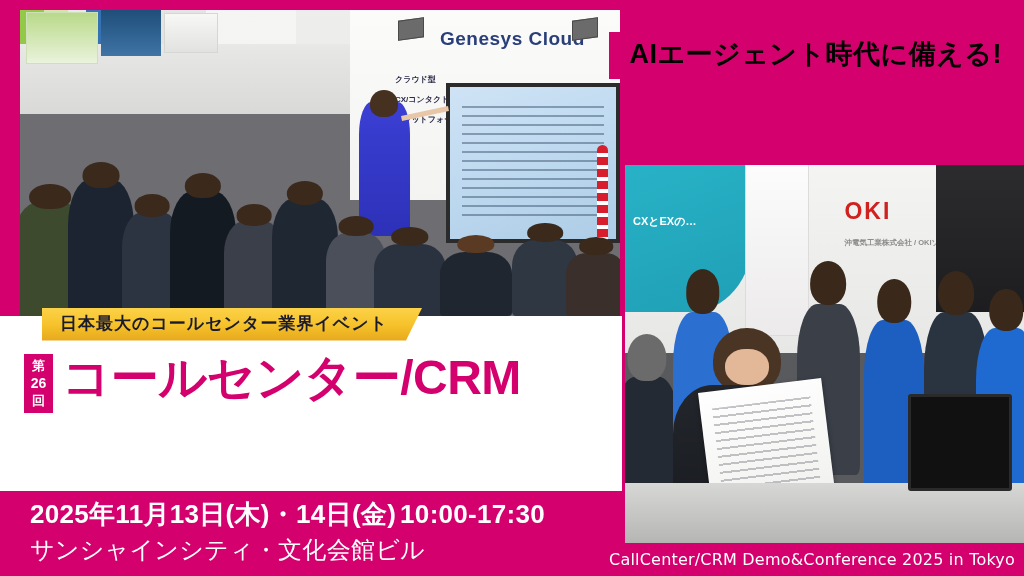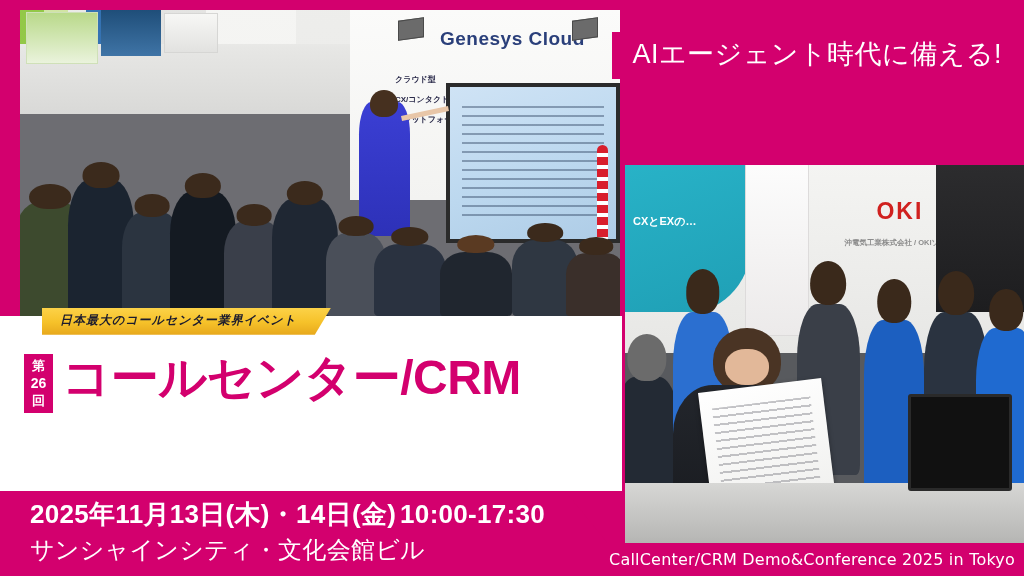--- a/index.html
+++ b/index.html
@@ -139,21 +139,21 @@
     white-space:nowrap;
   }
   .pr-whiteboard{
     position:absolute; left:30%; top:-2%; width:16%; height:44%;
     background:linear-gradient(180deg,#fdfdfd,#eceaea);
     border:1px solid #dddbdb;
   }
   .pr-oki{
     position:absolute; left:55%; top:8%;
     font-size:23px; font-weight:700; color:#d0211f;
-    letter-spacing:2px; font-family:"Liberation Sans",sans-serif;margin-left:32px;
+    letter-spacing:2px; font-family:"Liberation Sans",sans-serif;
   }
   .pr-oki-sub{
     position:absolute; left:55%; top:18%;
     font-size:7.5px; font-weight:700; color:#8c8c8c; white-space:nowrap;
   }
   .pr-darkwall{
     position:absolute; right:0; top:0; width:22%; height:36%;
     background:linear-gradient(180deg,#2c2c2e,#1d1d1f);
   }
   .pr-counter{
@@ -197,43 +197,43 @@
   }
 
   
   .headline{
     position:absolute; right:0; top:32px;
     display:flex; flex-direction:column; align-items:flex-end;
     gap:9px; z-index:6;
   }
   .hl-box{
     background:#d3006e;
-    color:#ffffff;
-    font-weight:400;
+    color:#000000;
+    font-weight:700;
     line-height:1;
     padding:9px 22px 11px 20px;
     white-space:nowrap;
     letter-spacing:.5px;
     font-family:"Liberation Sans","DejaVu Sans",sans-serif;
   }
   .hl-1{ font-size:27px; }
   .hl-2{ font-size:31px; }
 
   
   .info-panel{
     position:absolute; left:0; top:316px;
     width:622px; height:175px;
     background:#ffffff;
     z-index:5;
   }
   .badge{
     position:absolute; left:42px; top:-8px;
     background:linear-gradient(180deg,#fcd248 0%,#f6c22a 52%,#e7a81c 100%);
     color:#1b1b2e;
-    font-size:12px; font-weight:700; font-style:italic;
+    font-size:17px; font-weight:700; 
     letter-spacing:1px;
     padding:6px 34px 7px 18px; line-height:1.15;
     white-space:nowrap;
     clip-path:polygon(0 0, 100% 0, calc(100% - 16px) 100%, 0 100%);
     z-index:7;
   }
   .title-wrap{
     position:absolute; left:24px; top:38px;
     display:flex; align-items:stretch; gap:9px;
   }

